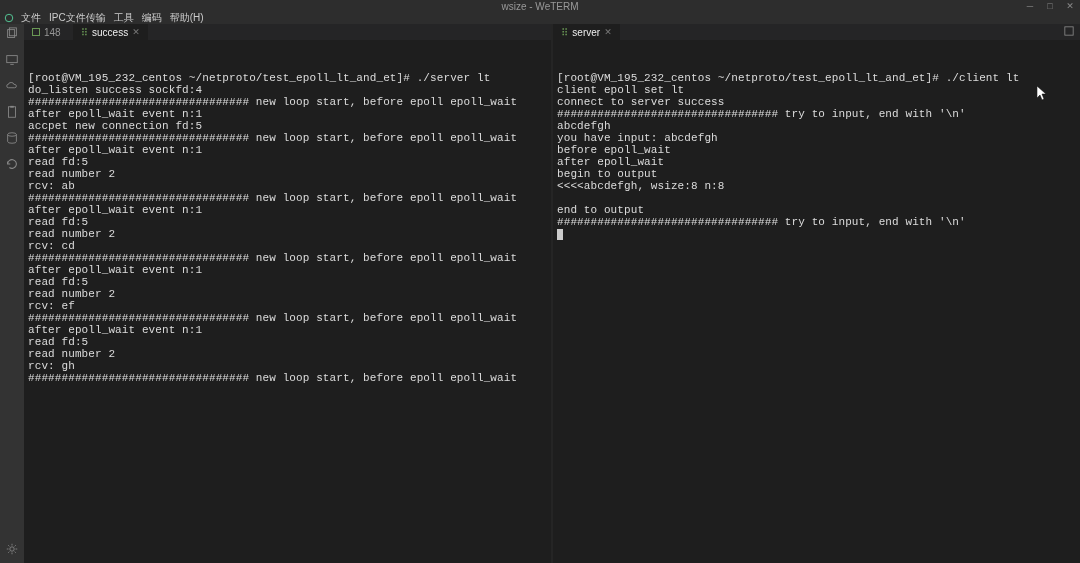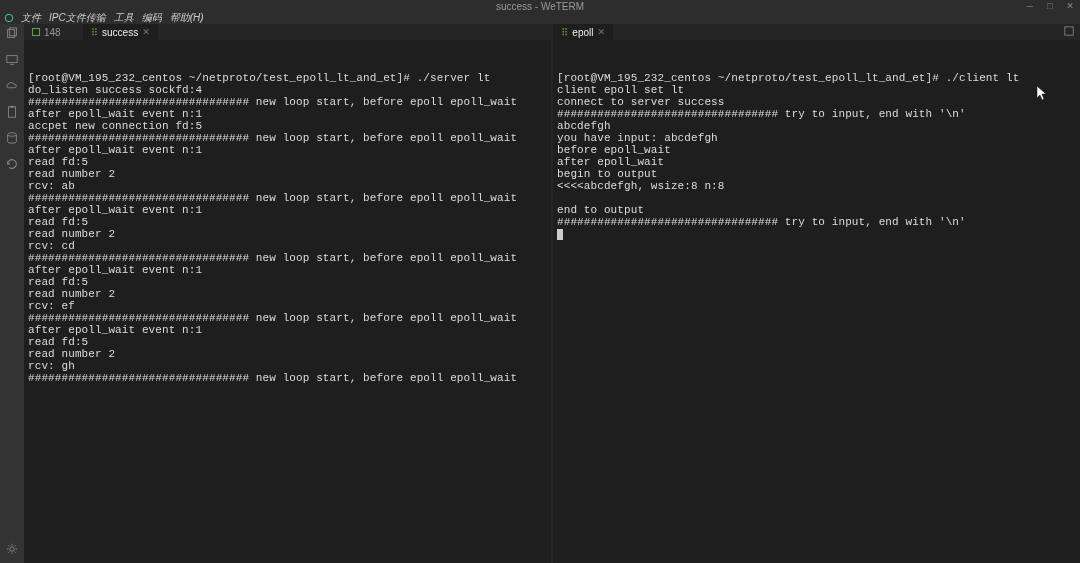--- a/index.html
+++ b/index.html
@@ -48,21 +48,20 @@
       background: #2d2d2d;
       display: flex;
       align-items: center;
       gap: 2px;
       padding-left: 4px;
       font-size: 10px;
     }
     .menu-item {
       padding: 0 3px;
       color: #cccccc;
-      font-style: italic;
     }
     .menu-icon {
       width: 10px;
       height: 10px;
       margin-right: 2px;
     }
     .main {
       flex: 1;
       display: flex;
       min-height: 0;
@@ -102,21 +101,21 @@
     }
     .splitter {
       width: 2px;
       background: #252525;
     }
     .tabbar {
       height: 16px;
       background: #252526;
       display: flex;
       align-items: center;
-      gap: 14px;
+      gap: 4px;
       font-size: 10px;
     }
     .tab {
       display: flex;
       align-items: center;
       gap: 4px;
       padding: 0 8px;
       height: 100%;
       color: #969696;
     }
@@ -166,21 +165,21 @@
       position: absolute;
       left: 1037px;
       top: 86px;
       pointer-events: none;
     }
   </style>
 </head>
 <body>
 
 <div class="titlebar">
-  <div class="titlebar-center">success - WeTERM</div>
+  <div class="titlebar-center">wsize - WeTERM</div>
   <div class="win-controls">
     <div class="win-btn">─</div>
     <div class="win-btn">□</div>
     <div class="win-btn">✕</div>
   </div>
 </div>
 
 <div class="menubar">
   <svg class="menu-icon" viewBox="0 0 16 16">
       <circle cx="8" cy="8" r="6" fill="none" stroke="#5c9" stroke-width="1.5"></circle>
@@ -277,21 +276,21 @@
 rcv: gh
 ################################# new loop start, before epoll epoll_wait</div>
     </div>
 
     <div class="splitter"></div>
 
     <div class="pane">
       <div class="tabbar">
         <div class="tab active">
           <span class="tab-dots">⠿</span>
-          <span>epoll</span>
+          <span>server</span>
           <span class="tab-close">✕</span>
         </div>
         <div class="tab-expand">
           <svg viewBox="0 0 12 12" width="10" height="10">
               <rect x="1" y="1" width="10" height="10" fill="none" stroke="#888" stroke-width="1"></rect>
             </svg>
         </div>
       </div>
       <div class="terminal"><span>[root@VM_195_232_centos ~/netproto/test_epoll_lt_and_et]# ./client lt
 client epoll set lt

